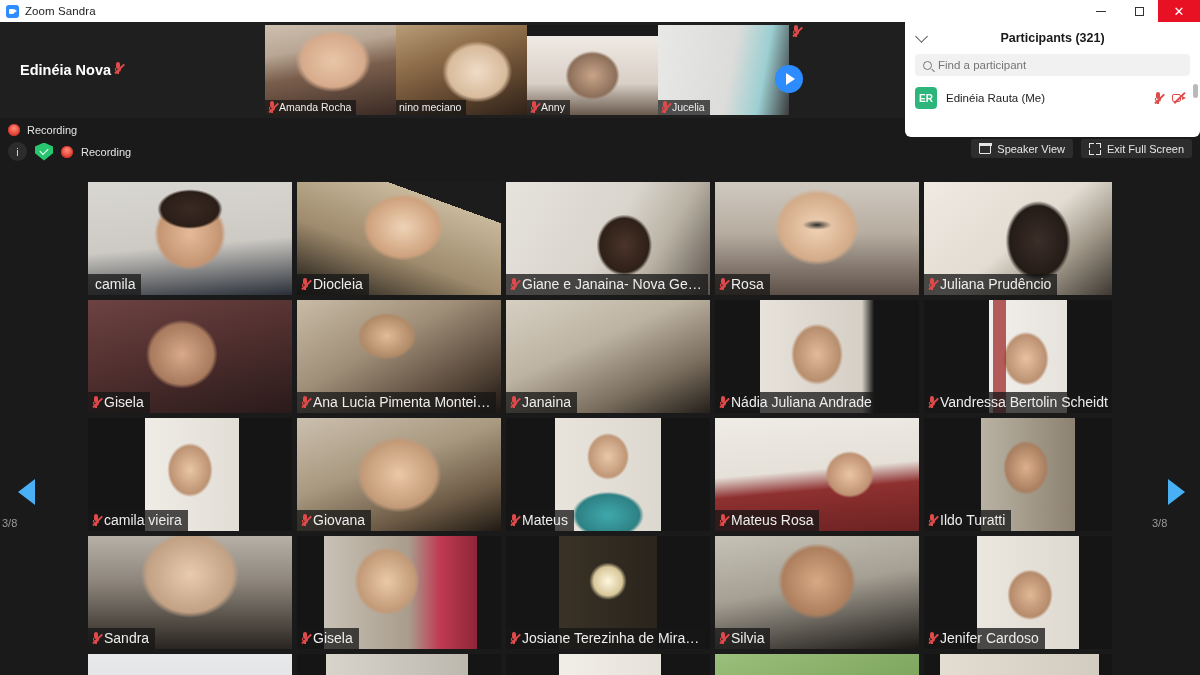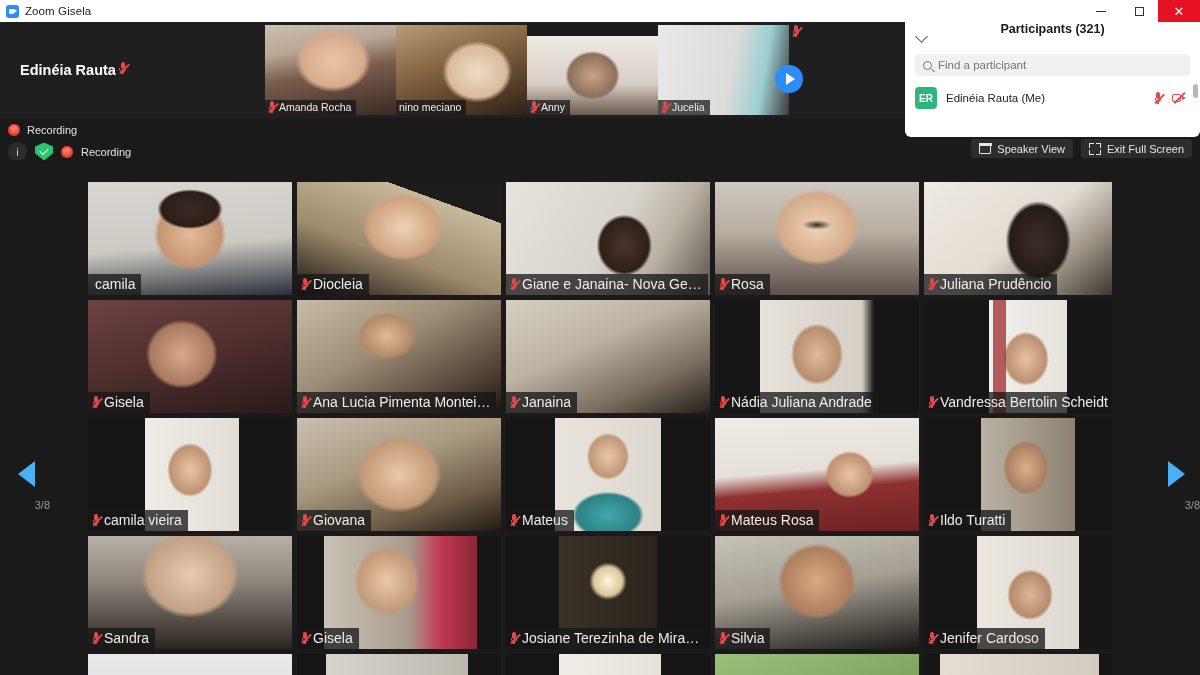--- a/index.html
+++ b/index.html
@@ -51,21 +51,21 @@
   .strip-next { position:absolute; left:775px; top:43px; width:28px; height:28px;
                 border-radius:50%; background:#2d8cff; display:flex;
                 align-items:center; justify-content:center; }
   .strip-next b { display:block; width:0;height:0; border-top:6px solid transparent;
                   border-bottom:6px solid transparent; border-left:9px solid #fff;
                   margin-left:3px; }
 
   
   .ppanel { position:absolute; right:0; top:0; width:295px; height:115px;
             background:#fff; border-radius:0 0 6px 6px; overflow:hidden; }
-  .pp-head { height:32px; display:flex; position:relative; }
+  .pp-head { height:32px; display:flex; align-items:center; position:relative; }
   .pp-chev { position:absolute; left:12px; top:10px; width:9px; height:9px;
              border-left:1.6px solid #555; border-bottom:1.6px solid #555;
              transform:rotate(-45deg); }
   .pp-title { width:100%; text-align:center; font-size:12.5px; font-weight:bold;
               color:#1a1a1a; }
   .pp-search { margin:0 10px; height:22px; background:#f1f1f1; border-radius:4px;
                display:flex; align-items:center; gap:6px; padding:0 8px; }
   .pp-search .mag { width:9px; height:9px; border:1.4px solid #777;
                     border-radius:50%; position:relative; flex:0 0 auto; }
   .pp-search .mag::after { content:""; position:absolute; right:-3.5px; bottom:-2.5px;
@@ -141,56 +141,56 @@
              display:grid; grid-template-columns:repeat(5,204px);
              grid-auto-rows:113px; gap:5px; overflow:hidden; }
   .tile { position:relative; background:#0d0d0d; overflow:hidden; }
   .tile-name { position:absolute; left:0; bottom:0; display:flex;
                align-items:center; gap:4px; background:rgba(22,22,22,.76);
                padding:2px 6px 3px 4px; color:#ededed; font-size:14px;
                max-width:100%; white-space:nowrap; overflow:hidden; }
   .tile-name.nomic { padding-left:7px; }
 
   
-  .pgnav { position:absolute; width:48px; text-align:right; top:439px; }
+  .pgnav { position:absolute; width:48px; text-align:left; top:457px; }
   .pgnav.left { left:2px; } .pgnav.right { left:1152px; }
   .arrow { width:0; height:0; margin:0 auto; }
   .arrow.l { border-top:13px solid transparent; border-bottom:13px solid transparent;
              border-right:17px solid #4ab0f5; }
   .arrow.r { border-top:13px solid transparent; border-bottom:13px solid transparent;
              border-left:17px solid #4ab0f5; }
   .pgtxt { color:#9a9a9a; font-size:11px; margin-top:12px; }
 </style>
 </head>
 <body>
 
 <div class="titlebar">
   <div class="tb-left">
     <span class="tb-logo"></span>
-    <span class="tb-title">Zoom Gisela</span>
+    <span class="tb-title">Zoom Sandra</span>
   </div>
   <div class="tb-ctrls">
     <div class="tb-btn tb-min">
         <i></i>
       </div>
     <div class="tb-btn tb-max">
         <i></i>
       </div>
     <div class="tb-btn tb-close close">
         <i>✕</i>
       </div>
   </div>
 </div>
 
 <div class="stage">
 
   <div class="filmstrip">
 
     <div class="strip-tile lead">
-      <span class="lead-name">Edinéia Rauta</span>
+      <span class="lead-name">Edinéia Nova</span>
       <span class="ic ic-mic red strip-mute-only">
         <i class="body"></i>
           <i class="arc"></i>
           <i class="stem"></i>
           <i class="slash"></i>
       </span>
     </div>
 
     <div class="strip-tile">
       <div class="ph" style="background:linear-gradient(170deg,#cdbfae 0%,#b9a694 28%,#7a5e4c 52%,#3a2a24 100%);"></div>

